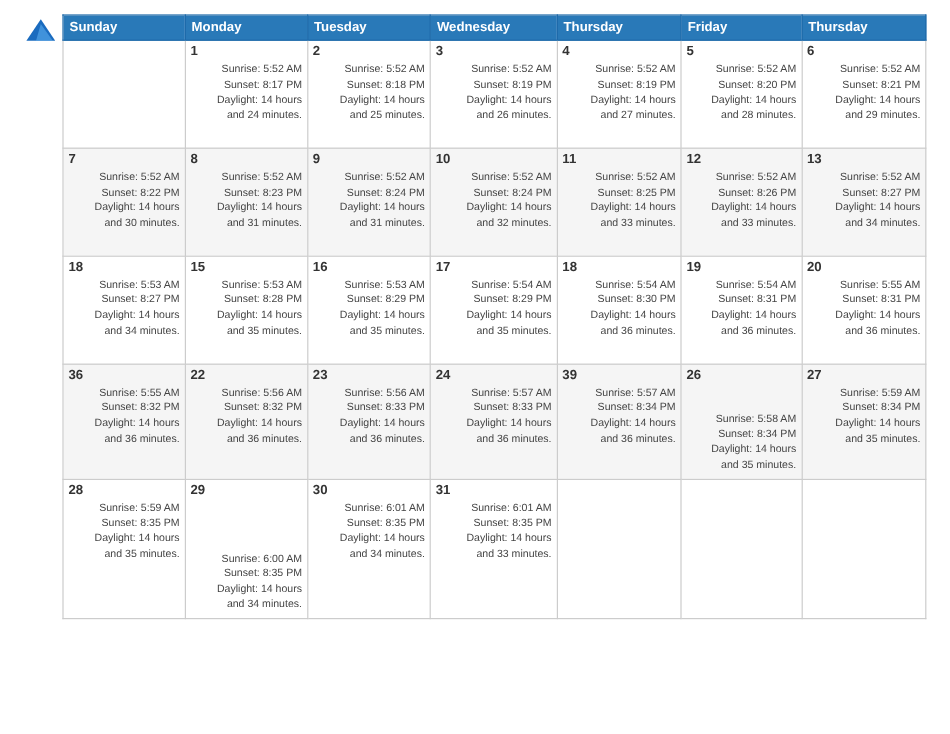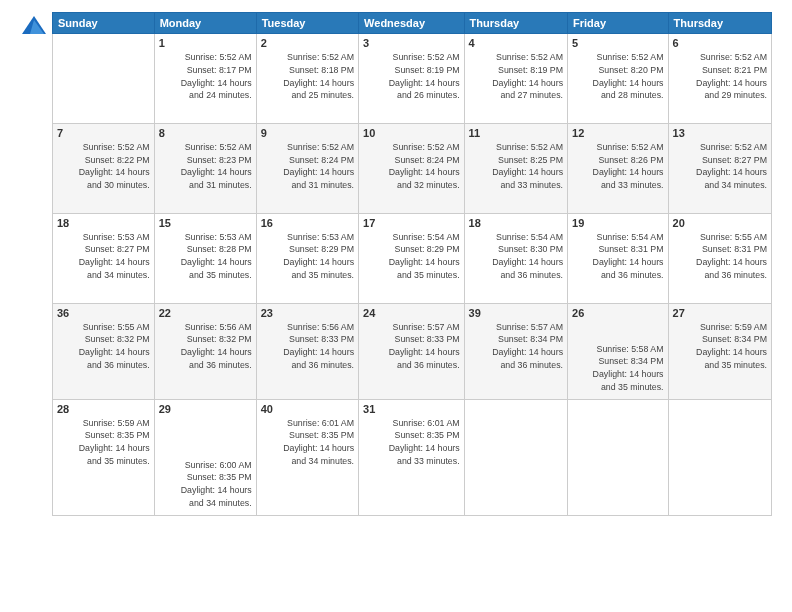--- a/index.html
+++ b/index.html
@@ -343,21 +343,21 @@
 and 35 minutes.</div>
           </td>
           <td>
             <span class="day-num">29</span>
             <div class="day-info" style="white-space: pre-line; margin-top: 44px;">Sunrise: 6:00 AM
 Sunset: 8:35 PM
 Daylight: 14 hours
 and 34 minutes.</div>
           </td>
           <td>
-            <span class="day-num">40</span>
+            <span class="day-num">30</span>
             <div class="day-info" style="white-space: pre-line;">Sunrise: 6:01 AM
 Sunset: 8:35 PM
 Daylight: 14 hours
 and 34 minutes.</div>
           </td>
           <td>
             <span class="day-num">31</span>
             <div class="day-info" style="white-space: pre-line;">Sunrise: 6:01 AM
 Sunset: 8:35 PM
 Daylight: 14 hours

